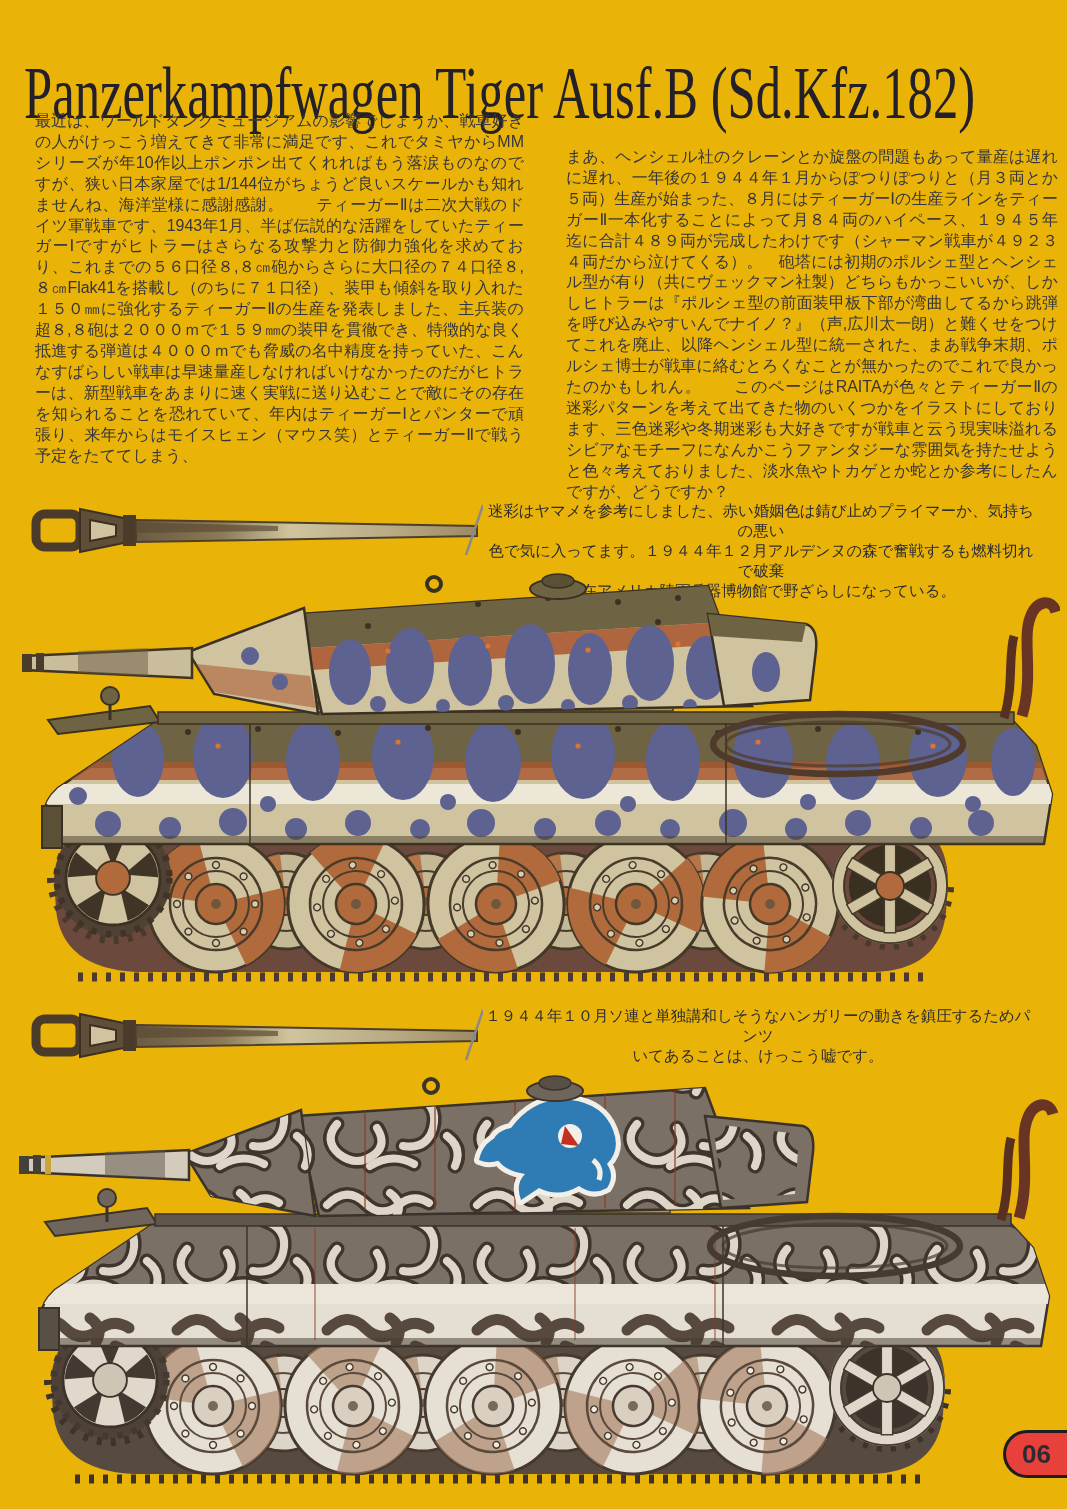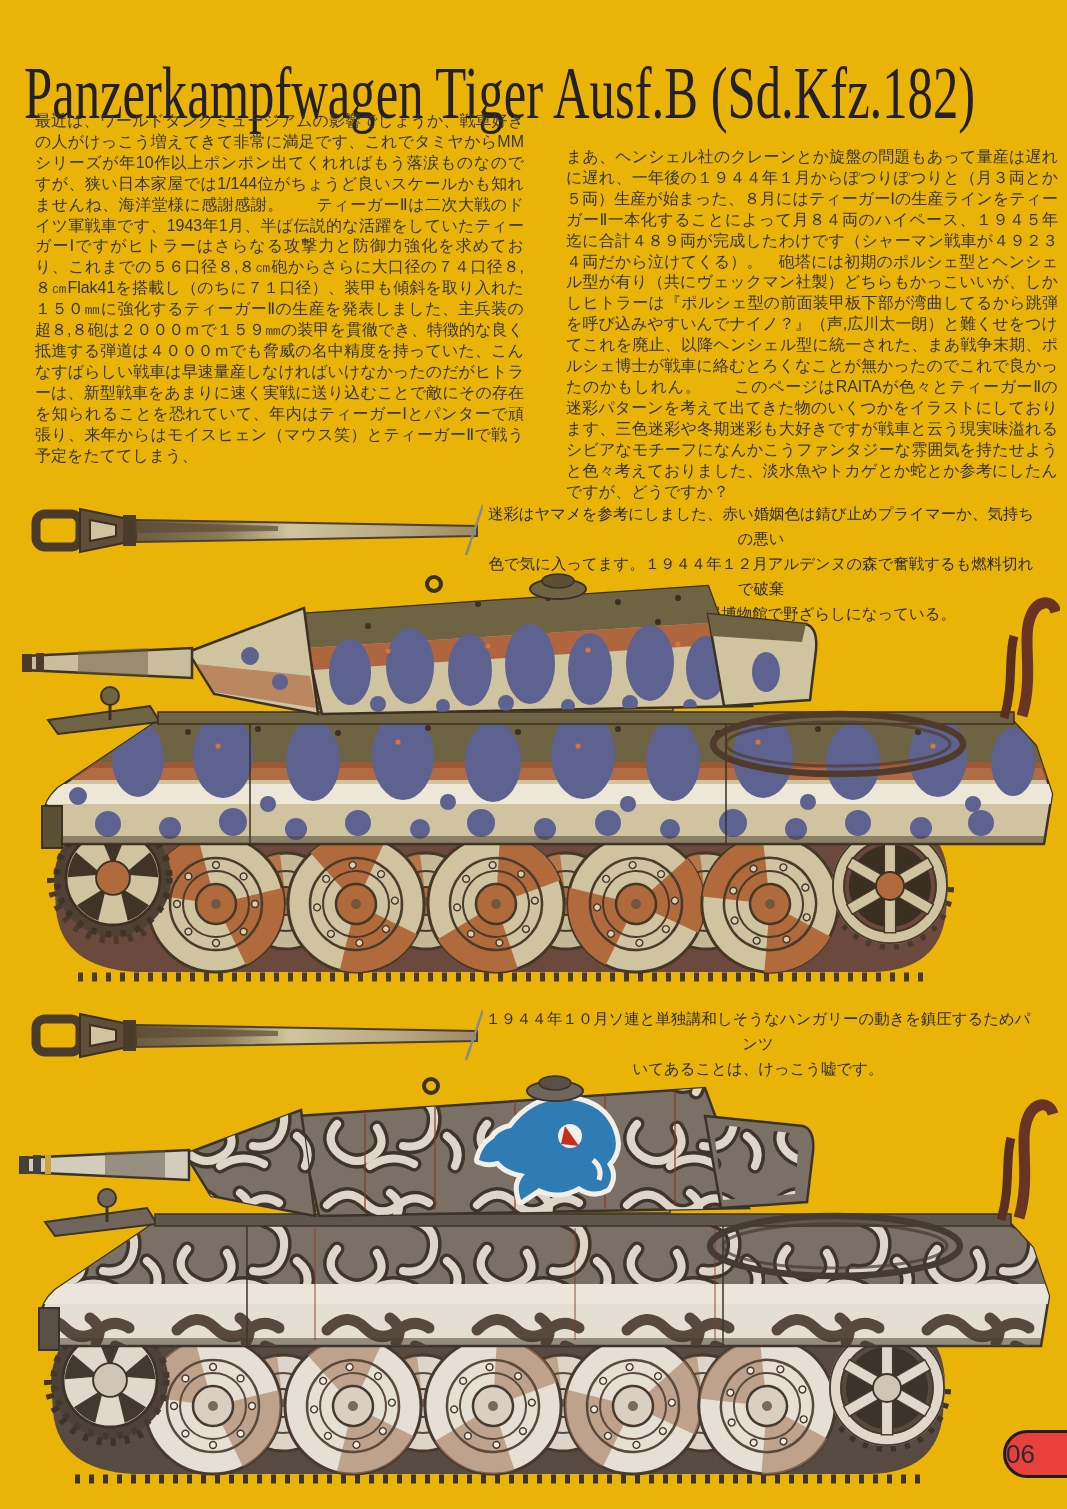--- a/index.html
+++ b/index.html
@@ -5,32 +5,32 @@
   html,body{margin:0;padding:0;background:#e9e7e2;}
   #page{position:relative;width:1067px;height:1509px;background:#eab308;overflow:hidden;
         font-family:"Liberation Sans",sans-serif;}
   .title{position:absolute;left:24px;top:4px;white-space:nowrap;
          font-family:"Liberation Serif",serif;font-size:68px;color:#232029;
          transform:scale(.745,1.10);transform-origin:0 0;font-weight:normal;}
   .col{position:absolute;top:111px;font-size:16px;line-height:20.9px;color:#36363b;
        text-align:justify;letter-spacing:0;}
   #col-left{left:35px;width:489px;}
   #col-right{left:566px;width:492px;margin-top:36px;}
-  .caption{position:absolute;font-size:15.4px;line-height:25px;color:#2c2c31;text-align:center;}
+  .caption{position:absolute;font-size:15.4px;line-height:20px;color:#2c2c31;text-align:center;}
   #caption-1{left:482px;top:501px;width:558px;}
   #caption-2{left:478px;top:1006px;width:560px;}
   .rod{position:absolute;left:28px;width:455px;height:55px;}
   #rod-1{top:503px;}
   #rod-2{top:1008px;}
   .tanksvg{position:absolute;display:block;}
   #tank-1{left:18px;top:556px;width:1042px;height:437px;}
   #tank-2{left:15px;top:1058px;width:1045px;height:447px;}
   #page-badge{position:absolute;right:0;top:1430px;width:64px;height:48px;
       border:3px solid #1d1c1f;border-right:none;border-radius:26px 0 0 26px;
-      display:flex;align-items:center;box-sizing:border-box;}
+      display:flex;align-items:center;justify-content:center;box-sizing:border-box;font-weight:bold;}
   #page-badge span{font-size:26px;color:#2c2b33;font-family:"Liberation Sans",sans-serif;}
   svg{display:block;}
 </style>
 </head>
 <body>
 
 <div id="page">
 
   <h1 class="title">Panzerkampfwagen Tiger Ausf.B (Sd.Kfz.182)</h1>
 

